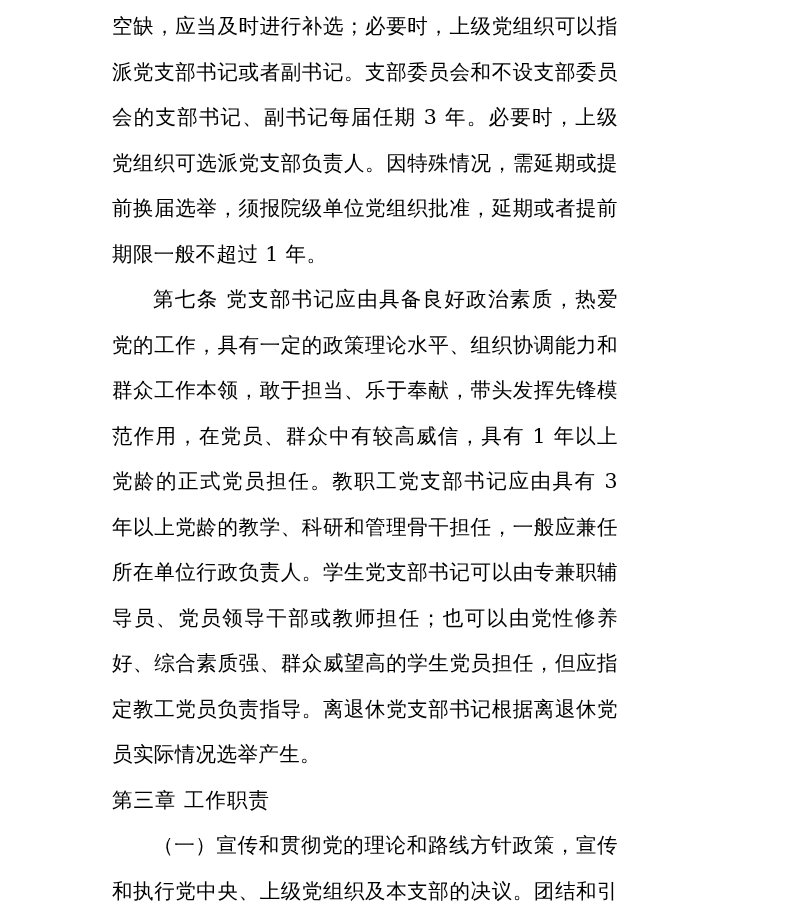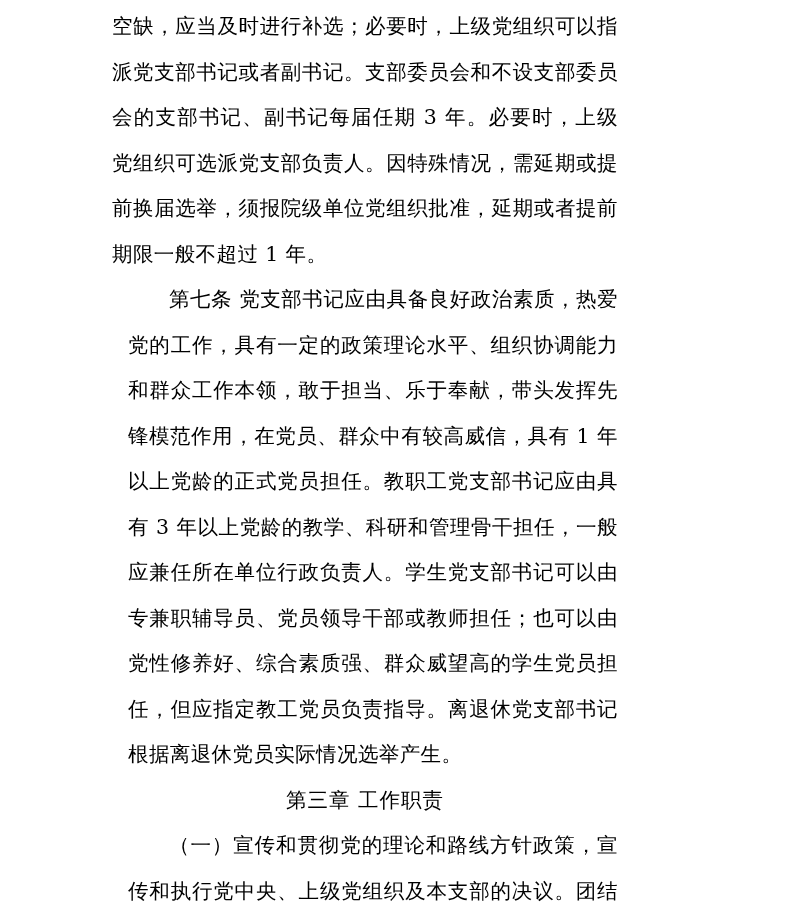--- a/index.html
+++ b/index.html
@@ -28,26 +28,24 @@
     font-size: 20.5px;
     line-height: 45.5px;
     text-align: justify;
     text-justify: inter-ideograph;
     letter-spacing: 0.4px;
     margin: 0;
     text-indent: 0;
   }
   .para.indent {
     text-indent: 41px;
-    margin-left: 16px;
   }
   .heading {
     font-size: 20.5px;
     line-height: 45.5px;
-    text-align: center;
     letter-spacing: 1px;
     margin: 0;
     font-weight: normal;
   }
 </style>
 </head>
 <body>
 
 <div class="page">
   <div class="doc-body">

